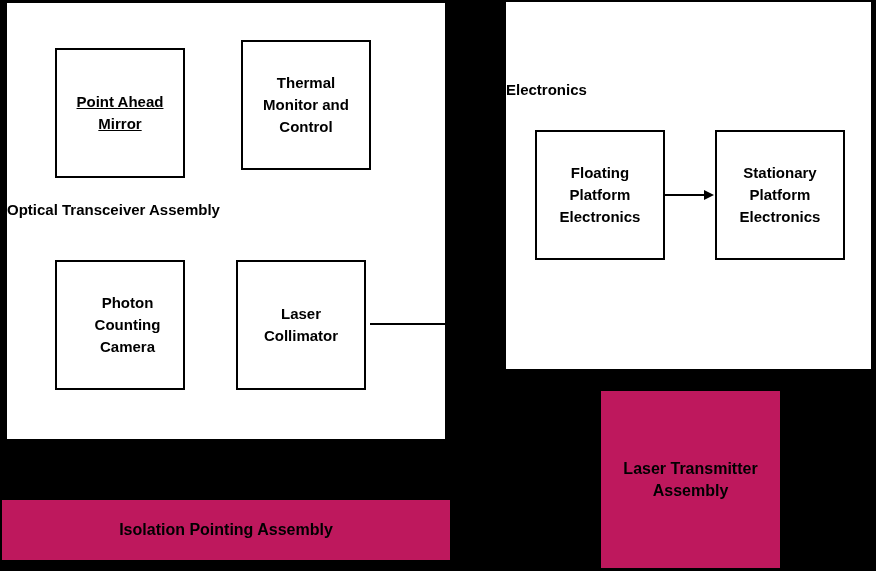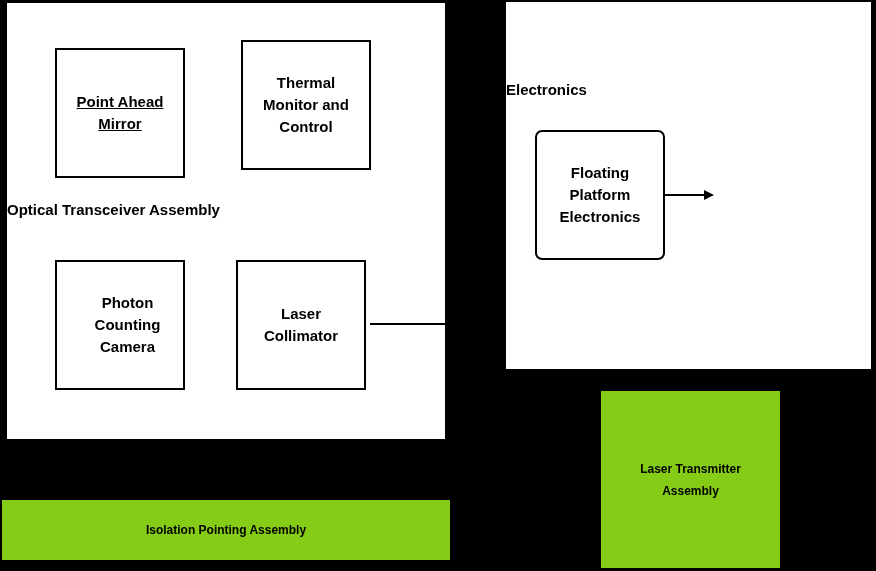--- a/index.html
+++ b/index.html
@@ -31,26 +31,26 @@
     display:flex;
     align-items:center;
     justify-content:center;
     text-align:center;
     font-size:15px;
     line-height:22px;
     padding:0 13px;
   }
   .bar{
     position:absolute;
-    background:#84cc16;
+    background:#be185d;
     display:flex;
     align-items:center;
     justify-content:center;
     text-align:center;
-    font-size:12px;
+    font-size:16px;
     line-height:22px;
   }
   .connector{
     position:absolute;
     height:2px;
     background:#000000;
   }
   .arrowhead{
     position:absolute;
     width:0;height:0;
@@ -61,21 +61,21 @@
   
   #ota-panel{left:7px;top:3px;width:438px;height:436px;}
   #ota-label{left:7px;top:199px;width:368px;}
   #node-pam{left:55px;top:48px;text-decoration:underline;}
   #node-tmc{left:241px;top:40px;}
   #node-pcc{left:55px;top:260px;padding-left:28px;}
   #node-lc{left:236px;top:260px;}
   #lc-line{left:370px;top:323px;width:75px;}
   #electronics-panel{left:506px;top:2px;width:365px;height:367px;}
   #electronics-label{left:506px;top:79px;width:365px;}
-  #node-fpe{left:535px;top:130px;border-radius:7px;}
+  #node-fpe{left:535px;top:130px;}
   #node-spe{left:715px;top:130px;}
   #fpe-spe-line{left:665px;top:194px;width:40px;}
   #fpe-spe-head{left:704px;top:190px;}
   #isolation-bar{left:2px;top:480px;width:448px;height:60px;margin-top:20px;}
   #lta-box{left:601px;top:391px;width:179px;height:177px;padding:0 20px;box-sizing:border-box;}
 </style>
 </head>
 <body>
 
 <div class="canvas">
@@ -101,20 +101,23 @@
 
   <div class="connector" id="lc-line"></div>
 
   <div class="panel" id="electronics-panel"></div>
   <div class="panel-label" id="electronics-label">Electronics</div>
 
   <div class="node" id="node-fpe">
     <span>Floating Platform Electronics</span>
   </div>
 
+  <div class="node" id="node-spe">
+    <span>Stationary Platform Electronics</span>
+  </div>
 
   <div class="connector" id="fpe-spe-line"></div>
   <div class="arrowhead" id="fpe-spe-head"></div>
 
   <div class="bar" id="isolation-bar">
     <span>Isolation Pointing Assembly</span>
   </div>
 
   <div class="bar" id="lta-box">
     <span>Laser Transmitter Assembly</span>

